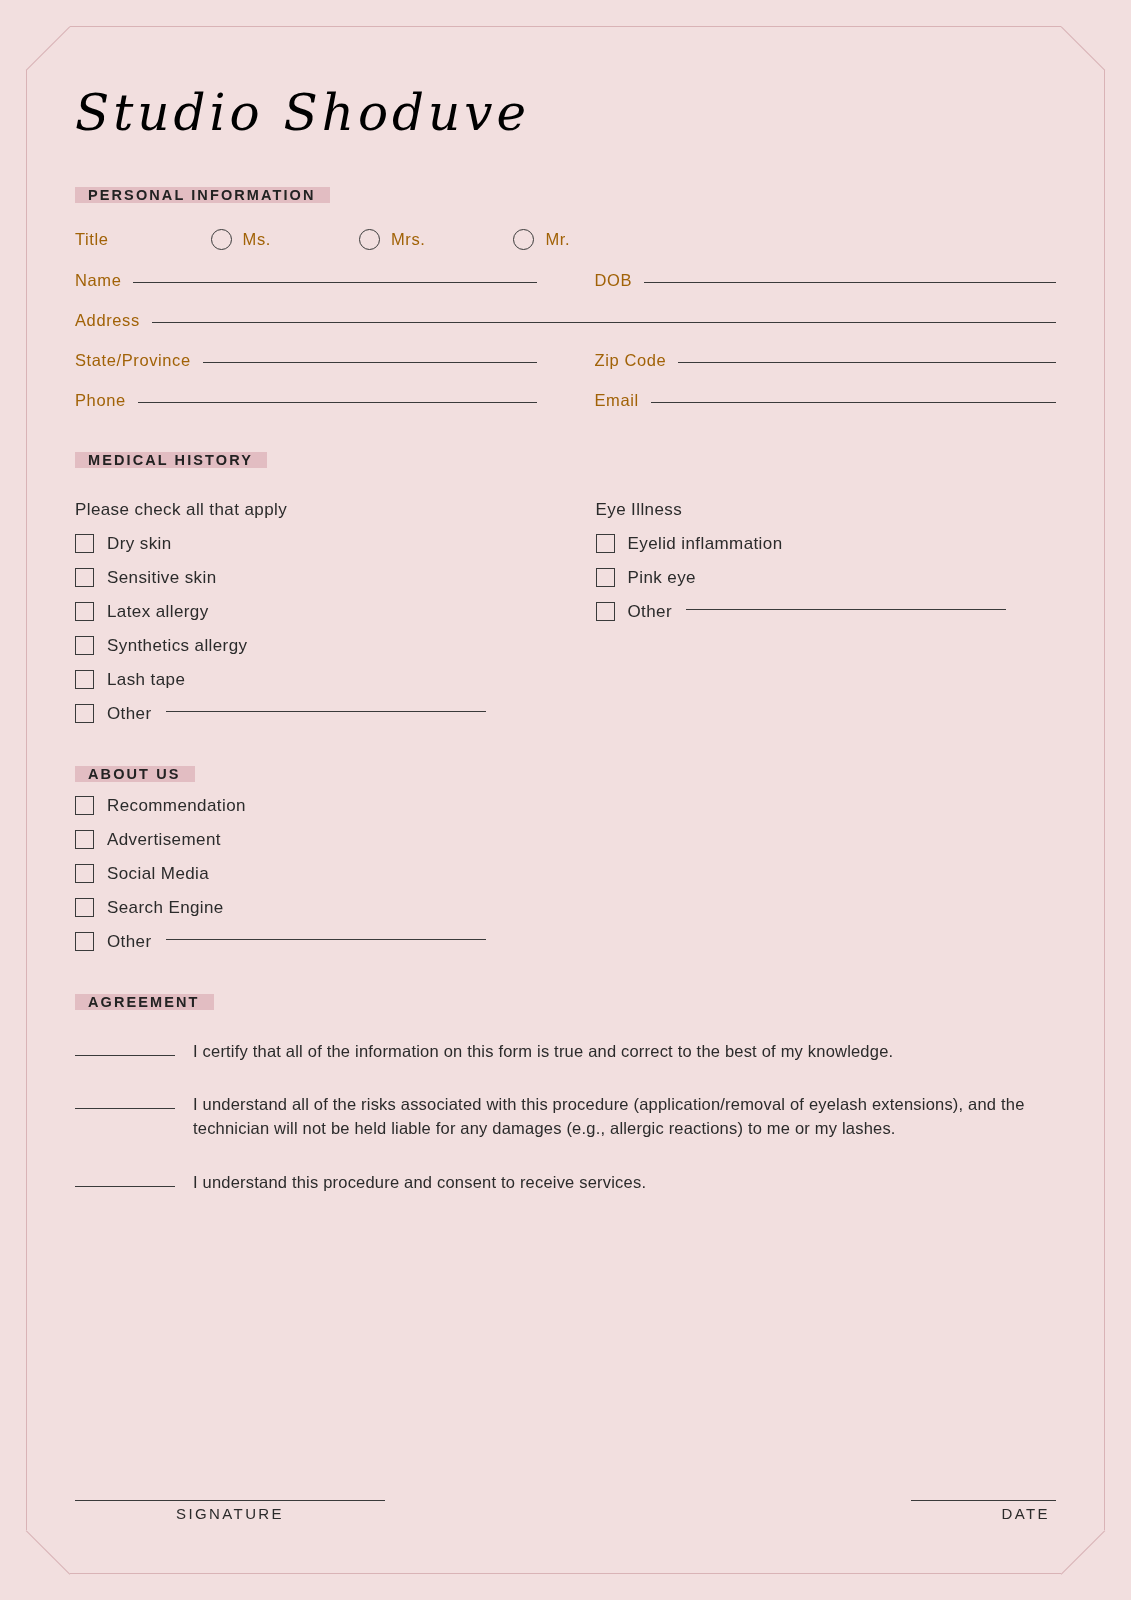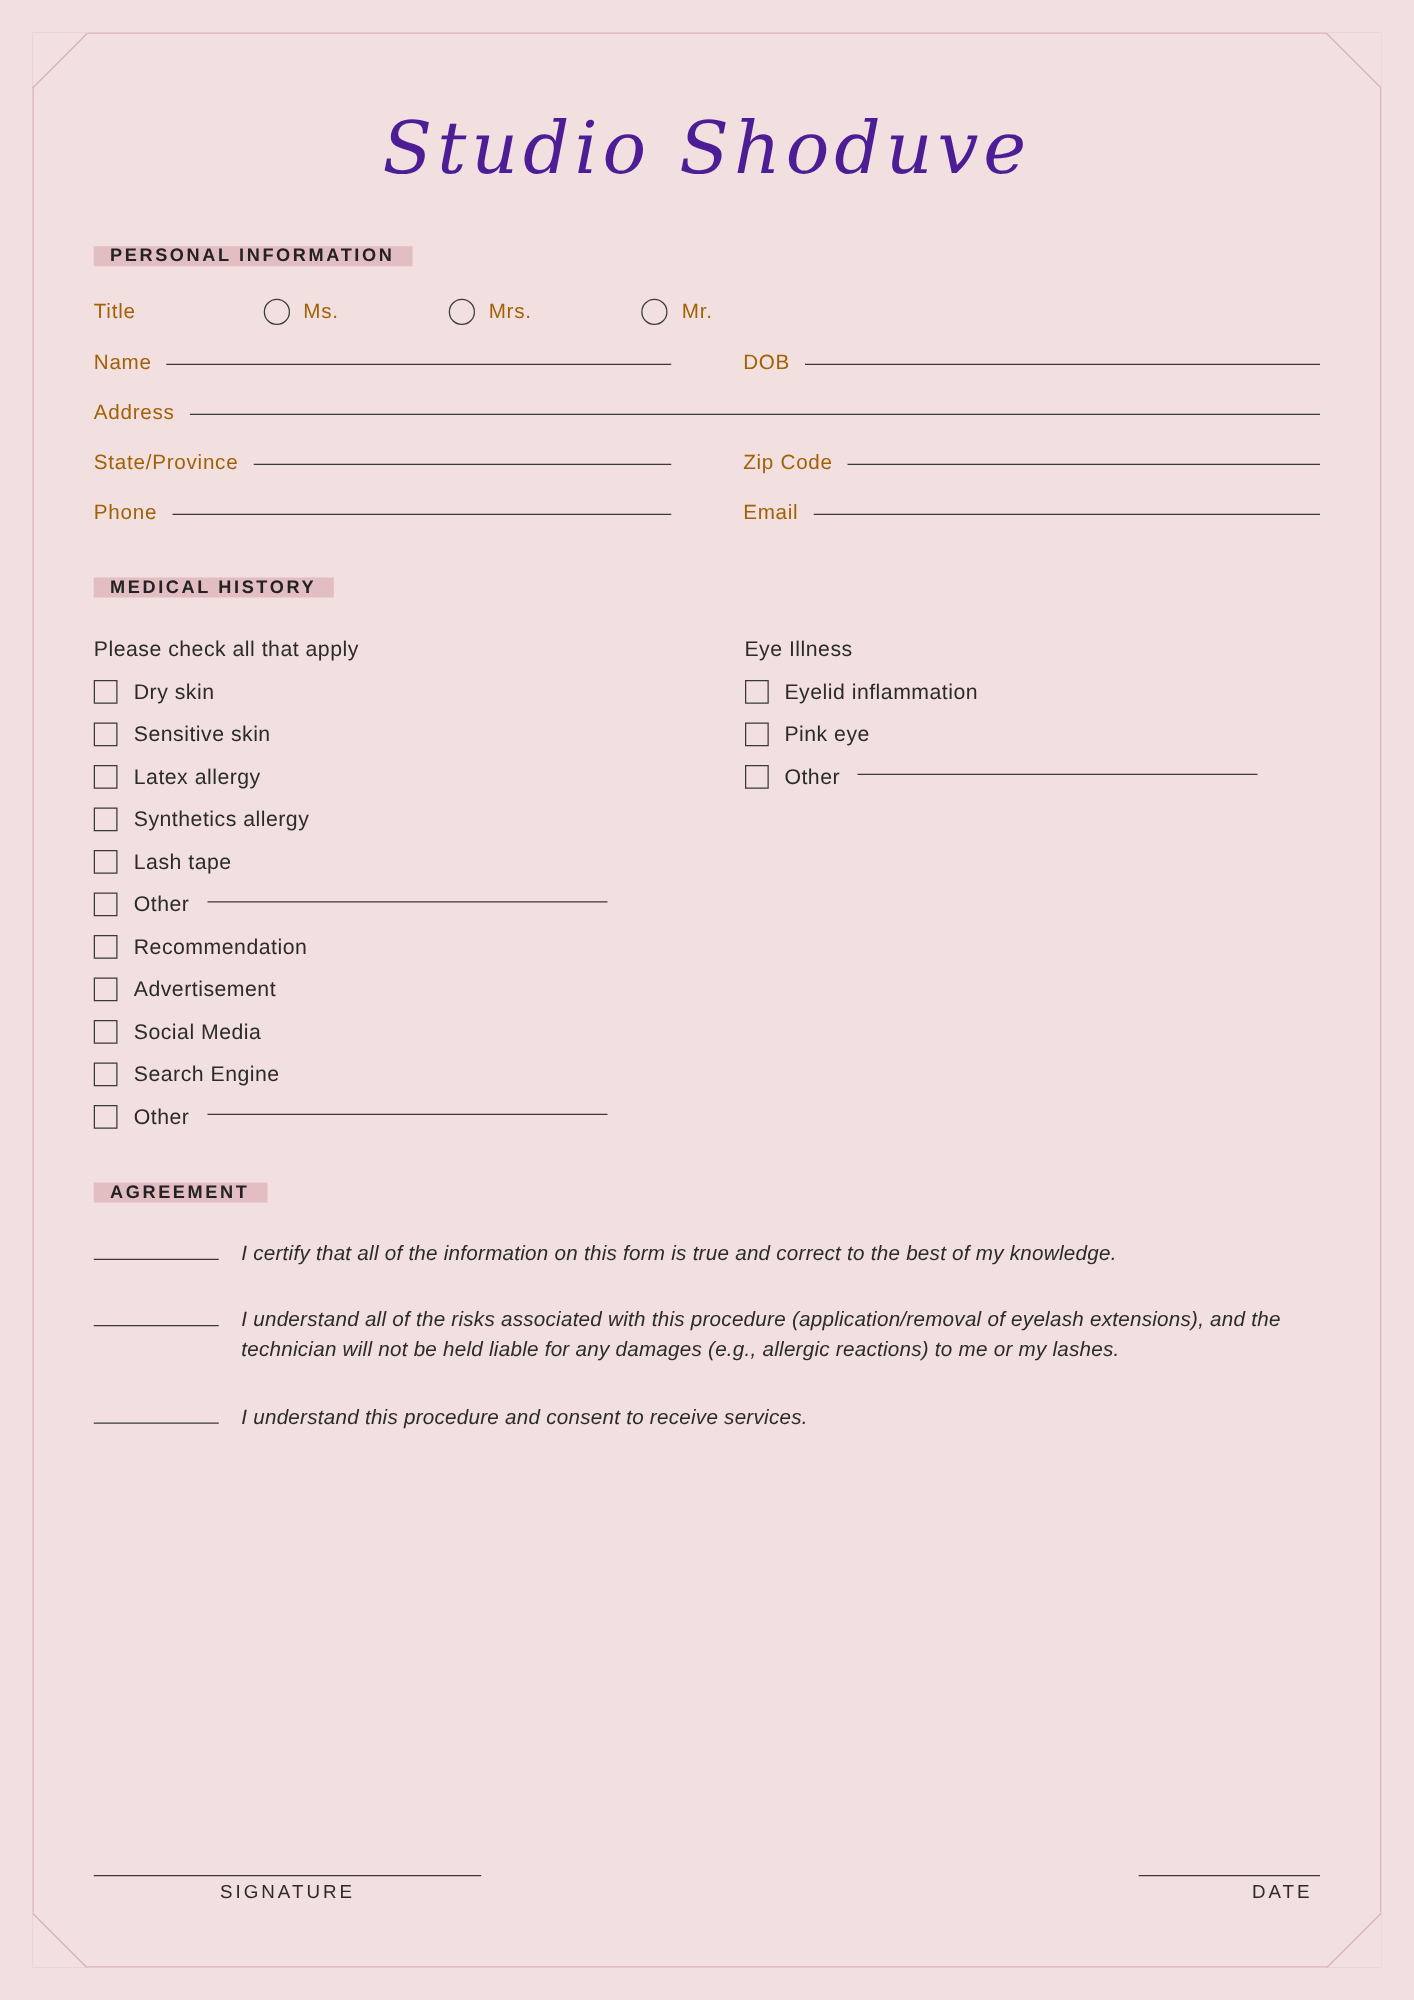--- a/index.html
+++ b/index.html
@@ -51,27 +51,27 @@
   .corner.br::after { transform: rotate(-45deg); right: -9px; top: 22px; }
 
   .content {
     position: absolute;
     left: 75px;
     right: 75px;
     top: 60px;
   }
 
   .brand {
-    text-align: center;
+    text-align: left;
     font-family: "DejaVu Serif", serif;
     font-style: italic;
     font-weight: 400;
-    font-size: 58px;
+    font-size: 50px;
     letter-spacing: 4px;
-    color: #4c1d95;
+    color: #000000;
     margin: 22px 0 0 0;
     line-height: 1.25;
     white-space: nowrap;
   }
 
   .section-tag {
     display: inline-block;
     background: #e2bdc2;
     color: #222;
     font-size: 14.5px;
@@ -187,21 +187,20 @@
     height: 0;
     margin-top: 15px;
     flex: 0 0 auto;
   }
   .agree-text {
     margin-left: 18px;
     font-size: 16.5px;
     line-height: 1.45;
     letter-spacing: 0.2px;
     color: #2b2b2b;
-    font-style: italic;
   }
 
   .sign-area {
     position: absolute;
     left: 75px;
     right: 75px;
     bottom: 78px;
   }
   .sign-row {
     display: flex;
@@ -355,20 +354,23 @@
           <span class="check-label">Pink eye</span>
         </div>
         <div class="check-item other">
           <span class="checkbox"></span>
           <span class="check-label">Other</span>
           <span class="line"></span>
         </div>
       </div>
     </div>
 
+    <div class="tag-wrap">
+      <span class="section-tag">ABOUT US</span>
+    </div>
 
 
     <div class="check-item">
       <span class="checkbox"></span>
       <span class="check-label">Recommendation</span>
     </div>
     <div class="check-item">
       <span class="checkbox"></span>
       <span class="check-label">Advertisement</span>
     </div>

